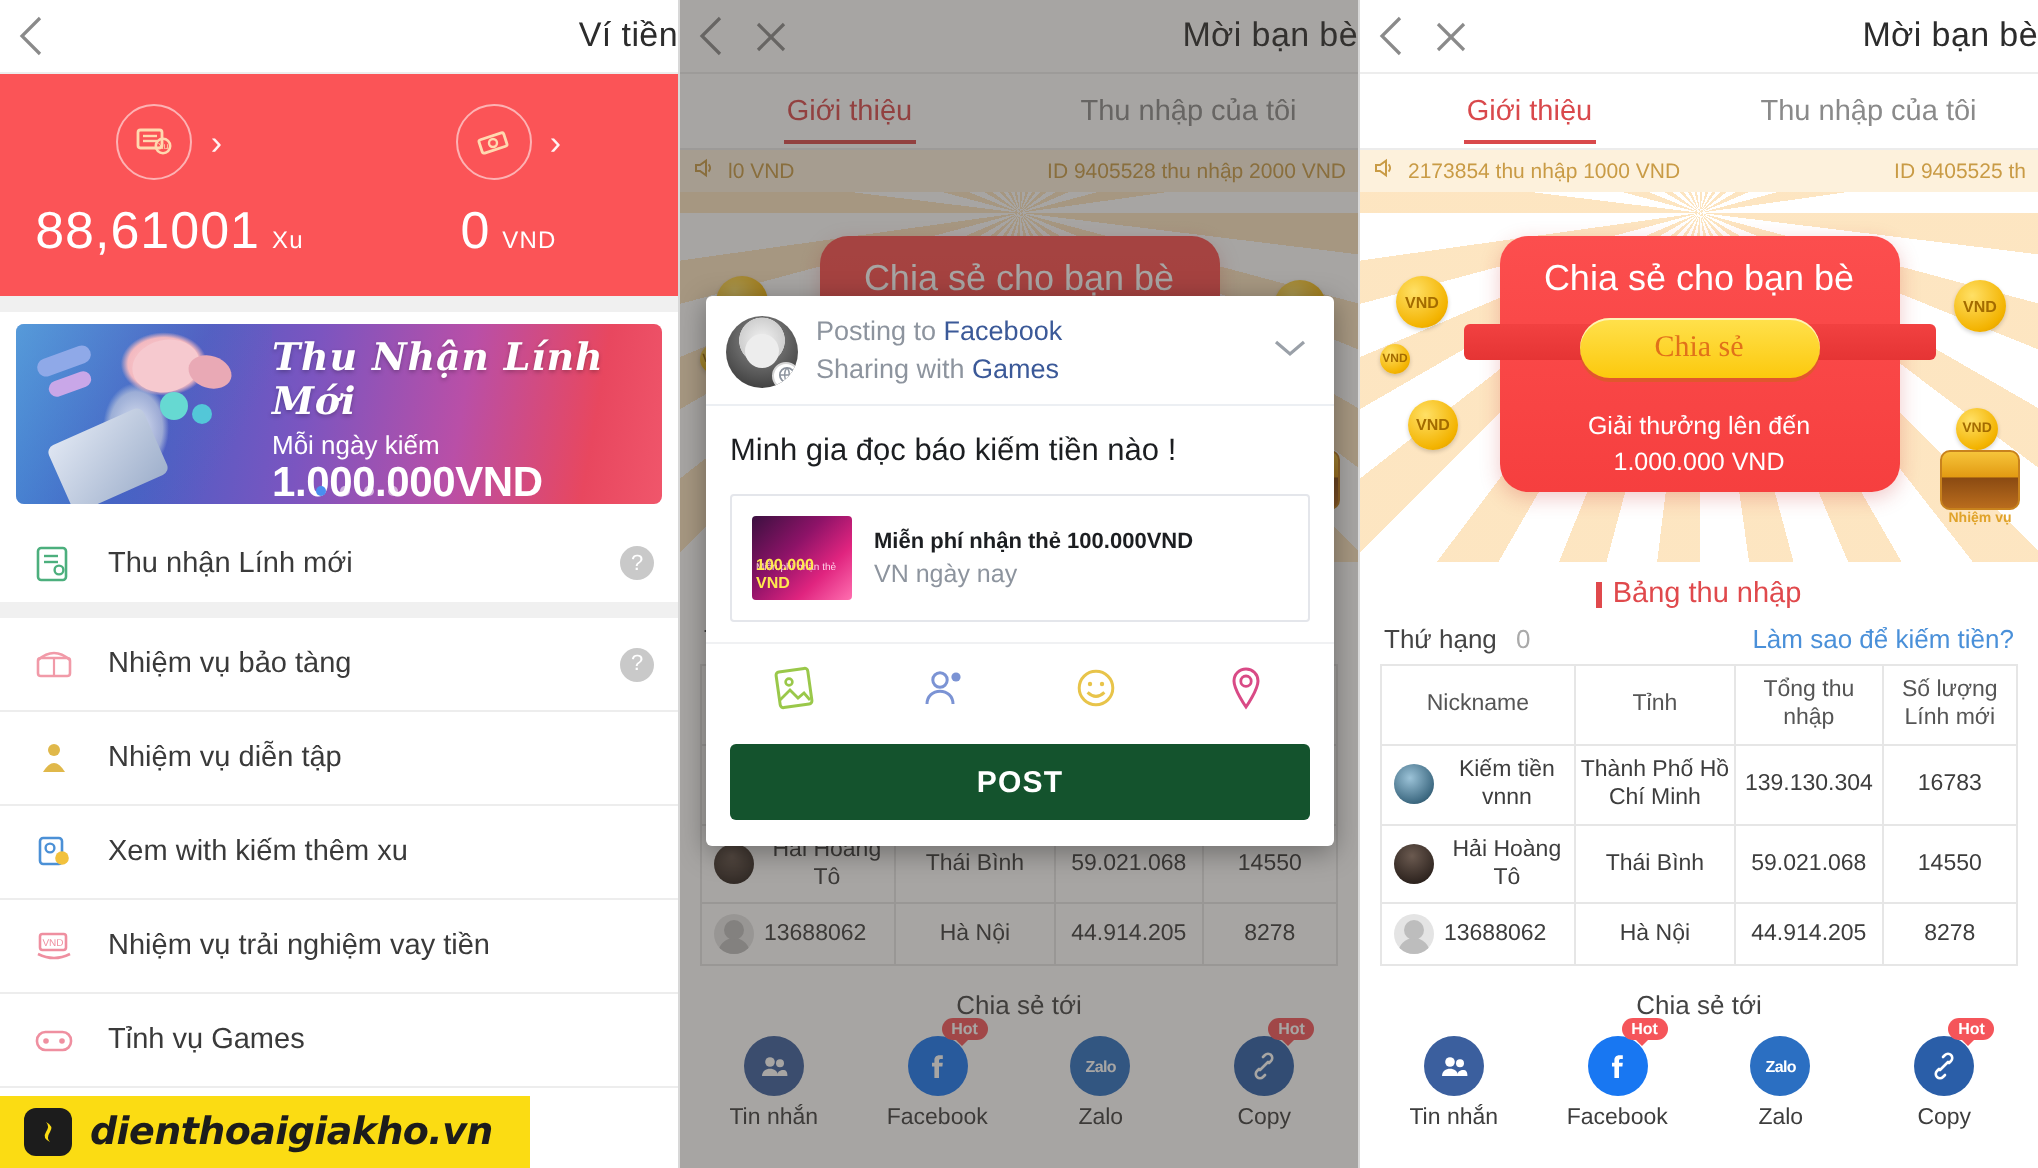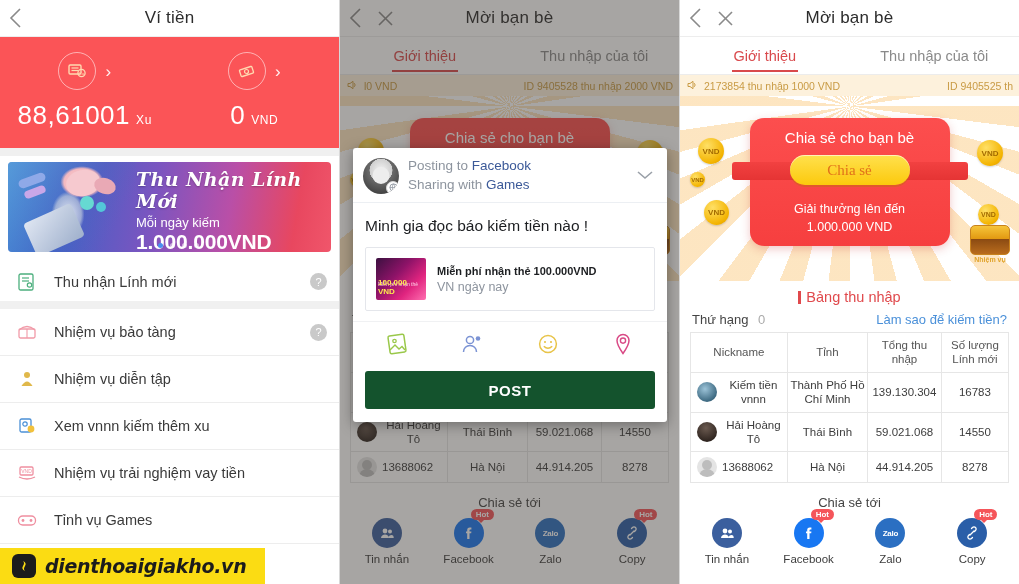--- a/index.html
+++ b/index.html
@@ -16,21 +16,21 @@
   .panel-mid    { width: 340px; border-right: 1px solid #d8d8d8; }
   .panel-right  { width: 339px; }
 
   
   .topbar {
     height: 37px; background: #ffffff;
     display: flex; align-items: center; position: relative;
     border-bottom: 1px solid #ededed;
   }
   .topbar .title {
-    position: absolute; left: 0; right: 0; text-align: center;
+    position: absolute; left: 0; right: 0; text-align: right;
     font-size: 17px; color: #2c2c2c; letter-spacing: .2px;
   }
   .nav-ico {
     width: 30px; height: 37px; display: flex; align-items: center; justify-content: center;
     color: #777; position: relative; z-index: 2;
   }
   .nav-ico svg { display: block; }
 
   
   .wallet-hero {
@@ -141,21 +141,21 @@
     width: 200px; height: 128px; border-radius: 14px;
     background: linear-gradient(180deg,#fc4e4e,#f63f3f);
     box-shadow: 0 3px 10px rgba(200,40,40,.25);
     text-align: center; color: #fff;
   }
   .red-card .ribbon {
     position: absolute; left: -18px; right: -18px; top: 44px; height: 18px;
     background: linear-gradient(180deg,#f24141,#e53434);
     border-radius: 3px;
   }
-  .rc-title { position: relative; z-index: 2; margin-top: 11px; font-size: 15px; }
+  .rc-title { position: relative; z-index: 2; margin-top: 11px; font-size: 18px; }
   .rc-btn {
     position: relative; z-index: 3; margin: 9px auto 0; width: 120px; height: 30px;
     border-radius: 16px; background: linear-gradient(180deg,#ffe14d,#fcc90d);
     box-shadow: 0 2px 0 rgba(180,120,0,.35), inset 0 1px 0 rgba(255,255,255,.6);
     color: #e1711a; font-size: 15px; display: flex; align-items: center; justify-content: center; font-family: Liberation Serif, serif;
   }
   .rc-sub1 { position: relative; z-index: 2; margin-top: 17px; font-size: 12.5px; }
   .rc-sub2 { position: relative; z-index: 2; margin-top: 4px; font-size: 12.5px; }
 
   .coin {
@@ -381,21 +381,21 @@
       </div>
 
       <div class="menu-row">
         <span class="menu-ico">
           <svg width="22" height="22" viewBox="0 0 22 22">
             <rect x="4" y="4" width="11" height="13" rx="1.6" fill="none" stroke="#4b90d6" stroke-width="1.3"></rect>
             <circle cx="9" cy="9" r="2.2" fill="none" stroke="#4b90d6" stroke-width="1.2"></circle>
             <circle cx="15" cy="14" r="3.4" fill="#f2c13c"></circle>
           </svg>
         </span>
-        <span class="menu-label">Xem vnnn kiếm thêm xu</span>
+        <span class="menu-label">Xem with kiếm thêm xu</span>
         <span></span>
       </div>
 
       <div class="menu-row">
         <span class="menu-ico">
           <svg width="22" height="22" viewBox="0 0 22 22">
             <rect x="4" y="5" width="13" height="8" rx="1.2" fill="none" stroke="#ef8fa0" stroke-width="1.3"></rect>
             <text x="10.5" y="11" font-size="5" text-anchor="middle" fill="#ef8fa0">VND</text>
             <path d="M3 15 Q11 19 19 15" fill="none" stroke="#ef8fa0" stroke-width="1.3"></path>
           </svg>

